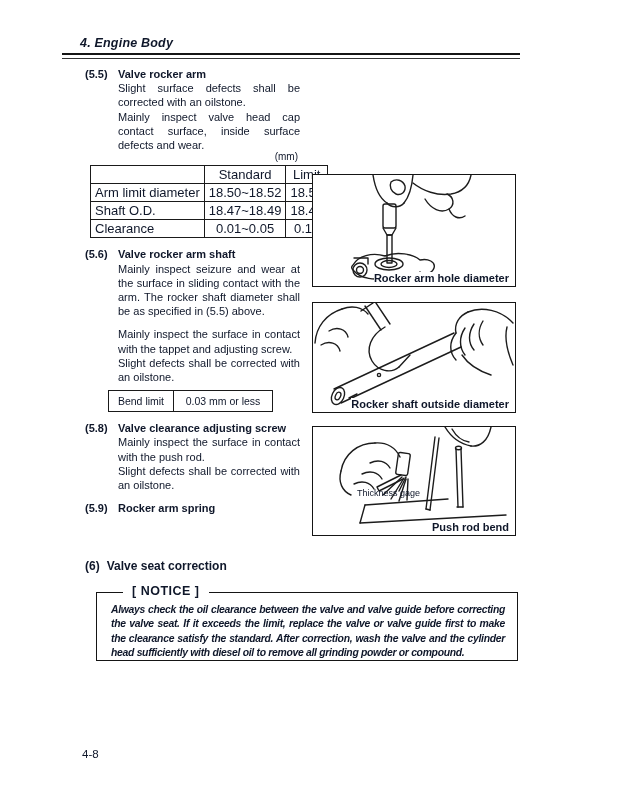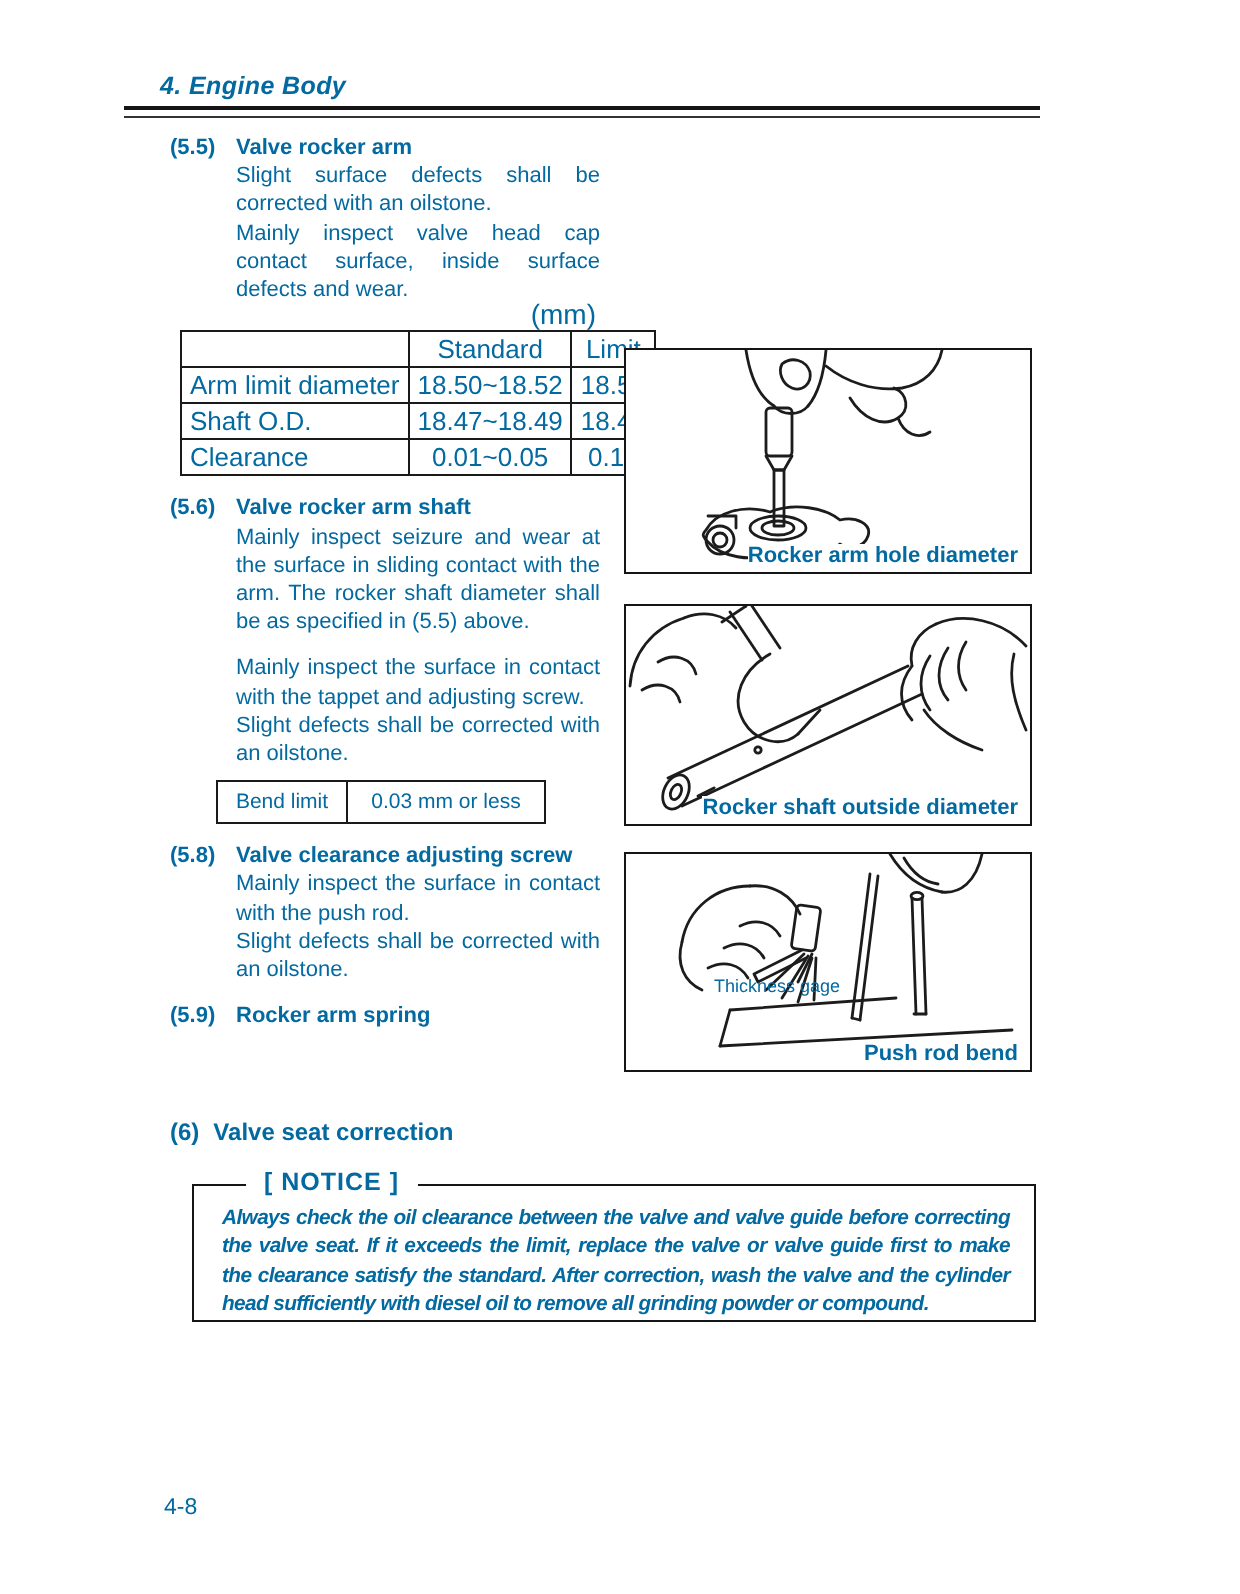--- a/index.html
+++ b/index.html
@@ -1,18 +1,18 @@
 <!DOCTYPE html>
 <html><head>
 <meta charset="utf-8">
 <style>
   html,body { margin:0; padding:0; background:#e8e8e8; }
   .page {
     position:relative; width:620px; height:797px; margin:0 auto;
-    background:#ffffff; color:#0369a1;
+    background:#ffffff; color:#0f172a;
     font-family:"Liberation Sans", sans-serif;
     overflow:hidden;
   }
   
   .header-title {
     position:absolute; left:80px; top:36px;
     font-size:12.5px; font-weight:bold; font-style:italic; letter-spacing:.2px;
   }
   .header-rule {
     position:absolute; left:62px; top:53px; width:458px; height:3px;
@@ -22,21 +22,21 @@
   .left-col {
     position:absolute; left:85px; top:64px; width:216px;
     font-size:11px; line-height:14.2px;
   }
   .sec { margin-top:9px; }
   .sec:first-child { margin-top:3px; }
   .sec-head { display:flex; font-weight:bold; }
   .sec-num { width:33px; flex:none; }
   .sec-body { margin-left:33px; width:182px; text-align:justify; }
   .unit {
-    width:213px; text-align:right; font-size:14px; margin:-2px 2px 1px 0;
+    width:213px; text-align:right; font-size:10px; margin:-2px 2px 1px 0;
   }
   table { border-collapse:collapse; }
   .spec-table { margin-left:5px; font-size:13px; }
   .spec-table td {
     border:1.2px solid #1a1a1a; height:17px; padding:0 4px;
     text-align:center; white-space:nowrap;
   }
   .spec-table td.lbl { text-align:left; width:82px; }
   .spec-table td.std { width:60px; }
   .spec-table td.lim { width:44px; }

